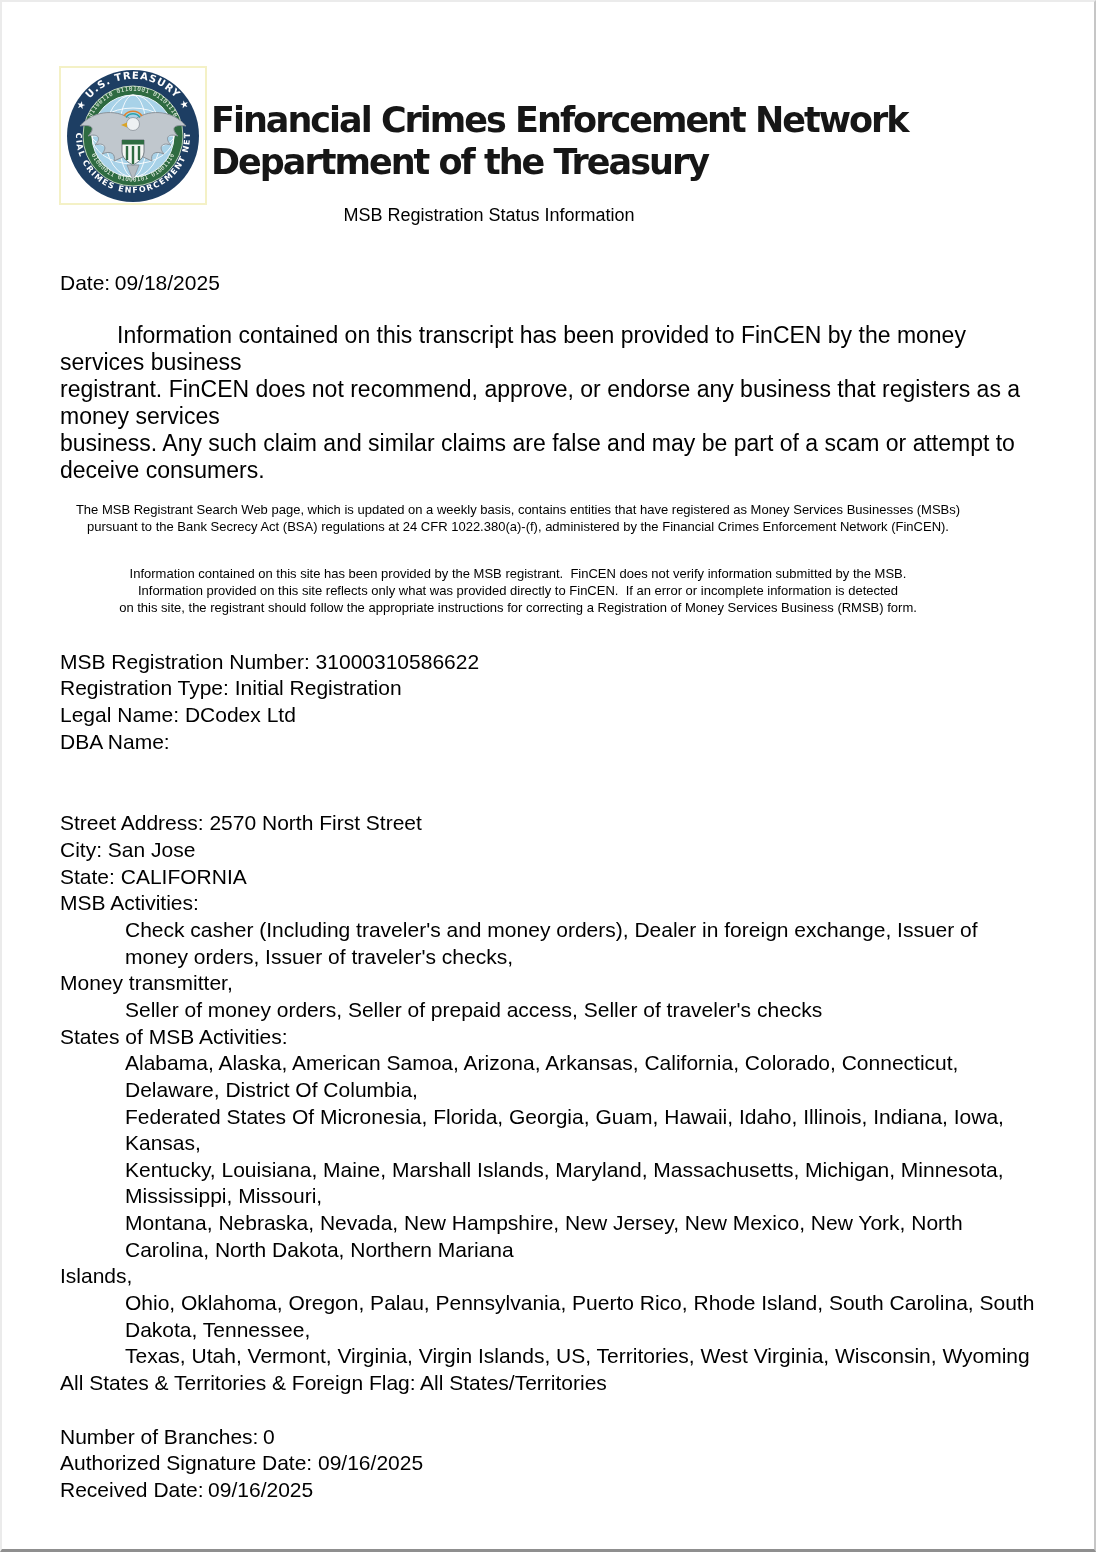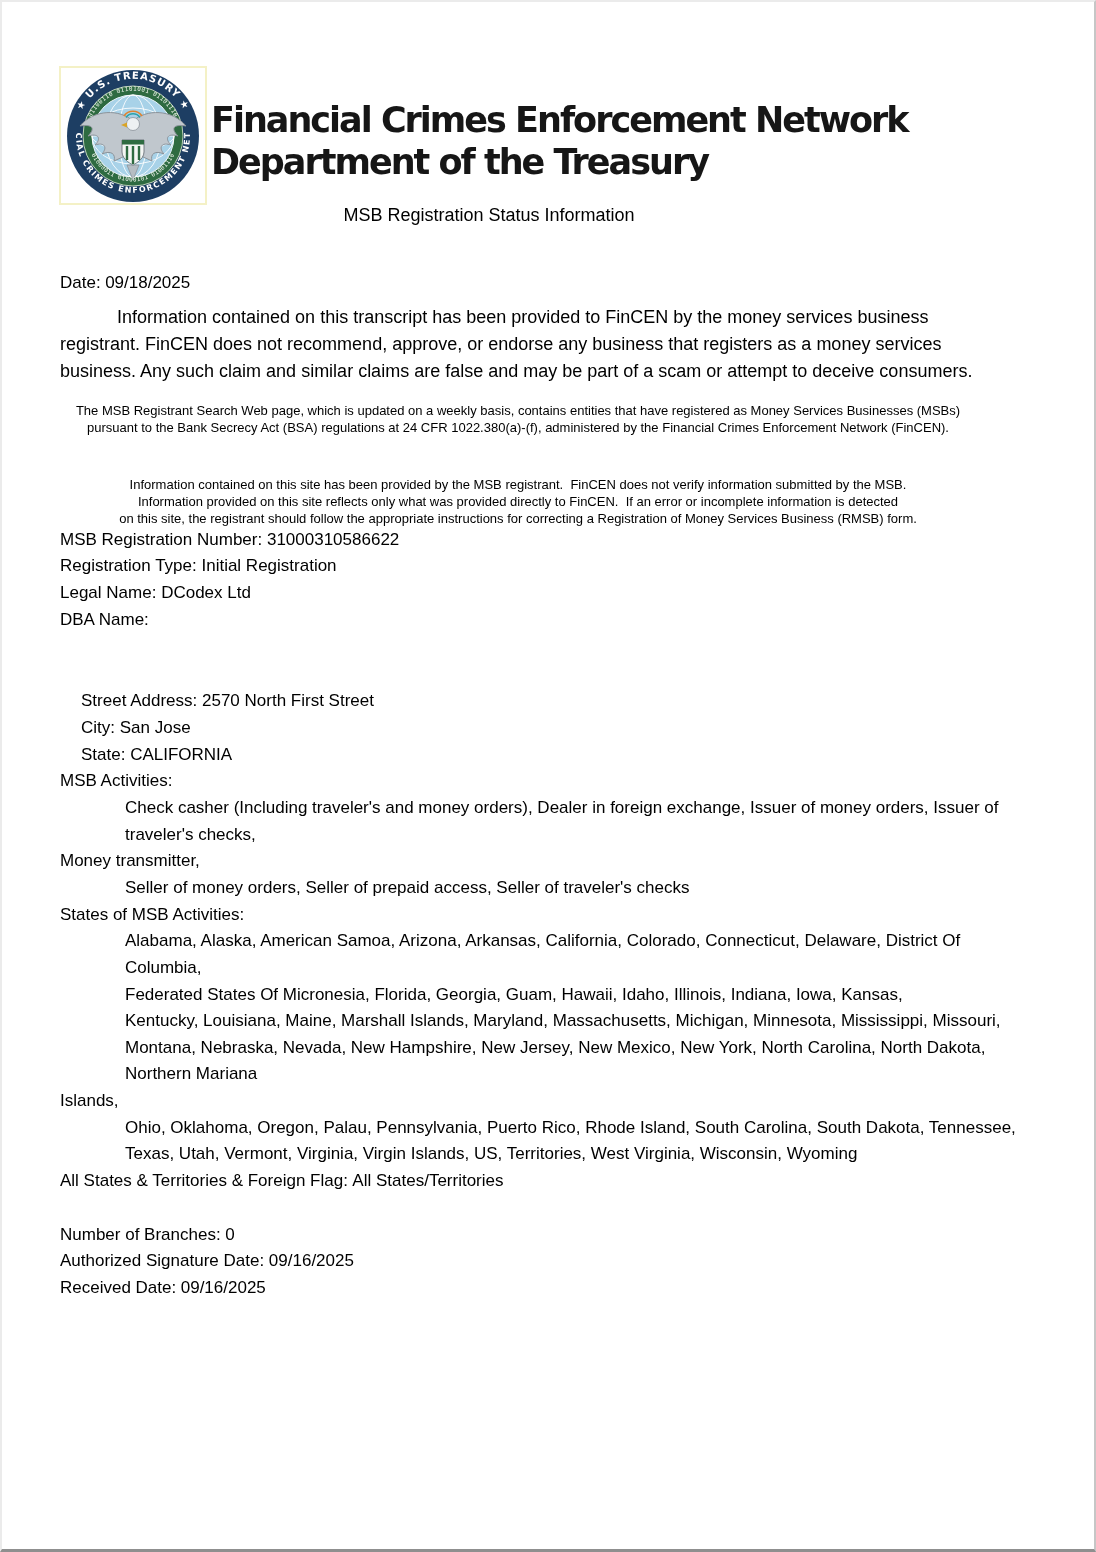--- a/index.html
+++ b/index.html
@@ -18,28 +18,28 @@
   }
   .org-text {
     margin:33px 0 0 4px;
     font-family:"DejaVu Sans", sans-serif; font-weight:bold;
     font-size:35px; line-height:1.2; letter-spacing:-2px; color:#161616;
   }
   
   .title { margin-right:118px; text-align:center; font-size:18px; }
   .date-row { margin-top:44px; font-size:17px; }
   
-  .disclaimer { margin-top:7px; font-size:18px; line-height:27px; text-indent:57px; white-space:pre-wrap; }
+  .disclaimer { margin-top:25px; font-size:23px; line-height:27px; text-indent:57px; white-space:pre-wrap; }
   .notice { font-size:13px; line-height:17px; text-align:center; white-space:pre-wrap; margin-right:60px; }
   .notice1 { margin-top:17px; }
-  .notice2 { margin-top:40px; }
+  .notice2 { margin-top:30px; }
   
-  .block { font-size:17px; line-height:26.65px; }
-  .regfields { }
-  .addrfields { margin-top:55px;margin-left:21px; }
+  .block { font-size:21px; line-height:26.65px; }
+  .regfields { margin-top:33px; }
+  .addrfields { margin-top:55px; }
   .actblock { }
   .branches { margin-top:27px; }
   .ind { padding-left:65px; }
   .g2 { margin-left:4.5px; }
 </style>
 </head>
 <body>
 
 <div class="page">
 

